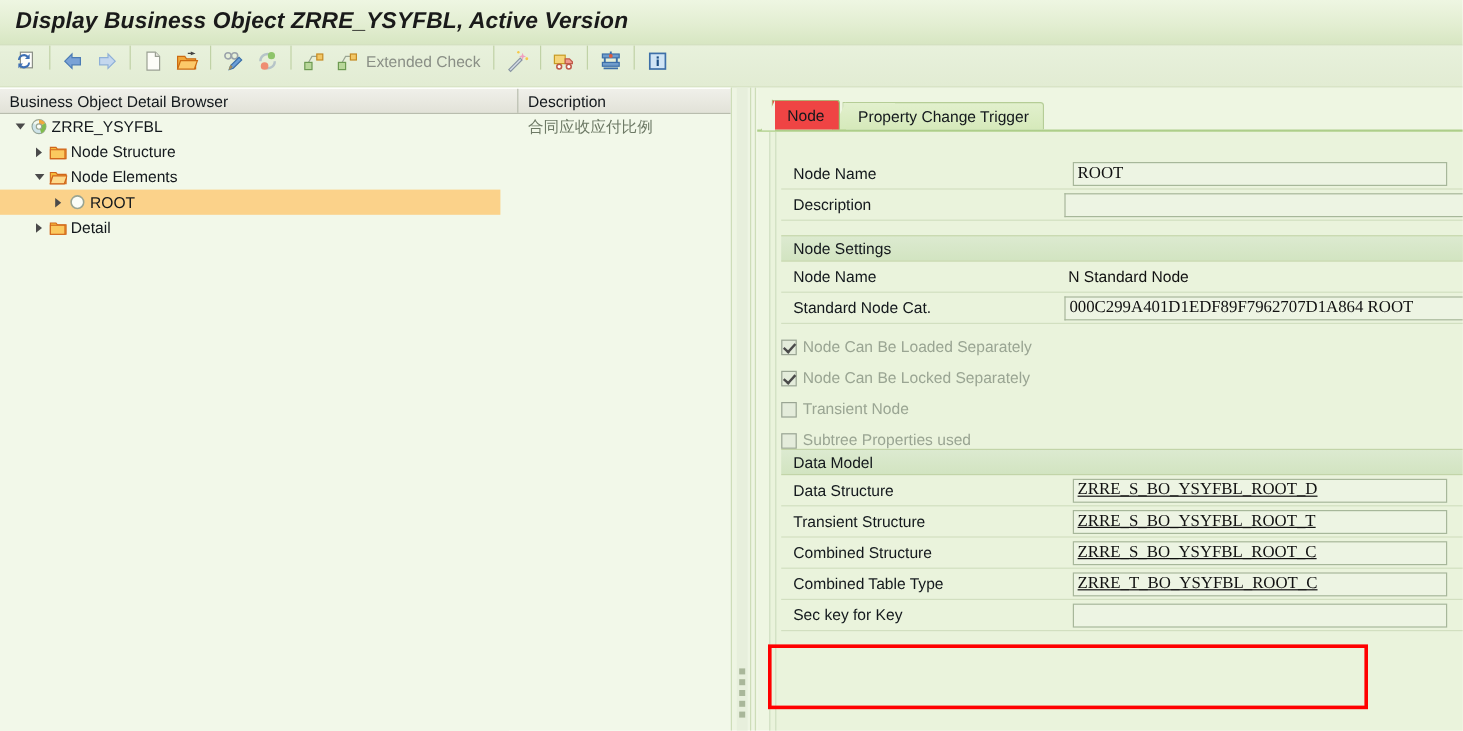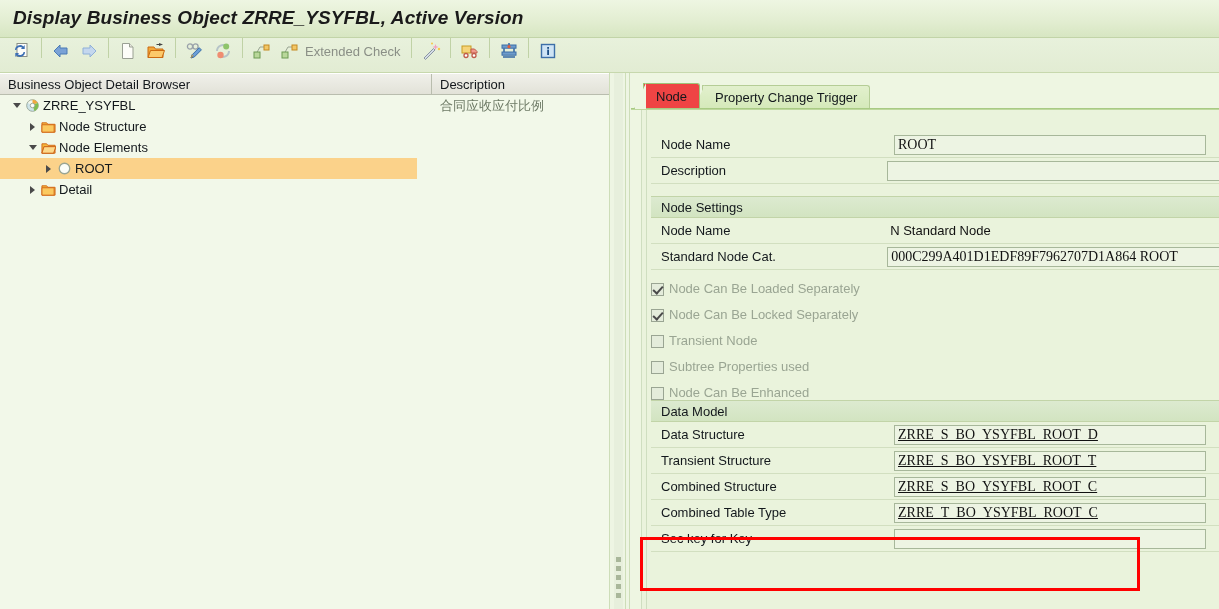--- a/index.html
+++ b/index.html
@@ -467,24 +467,20 @@
           <div class="cblabel">Node Can Be Locked Separately</div>
         </div>
         <div class="cbrow">
           <div class="cbox"></div>
           <div class="cblabel">Transient Node</div>
         </div>
         <div class="cbrow">
           <div class="cbox"></div>
           <div class="cblabel">Subtree Properties used</div>
         </div>
-        <div class="cbrow">
-          <div class="cbox"></div>
-          <div class="cblabel">Node Can Be Enhanced</div>
-        </div>
 
         <div class="section-head" style="margin-left:10px; width:568px;">Data Model</div>
 
         <div class="frow" style="margin-left:10px; width:568px;">
           <div class="flabel">Data Structure</div>
           <div class="finput link" style="width:312px;">
               <span>ZRRE_S_BO_YSYFBL_ROOT_D</span>
             </div>
         </div>
 

